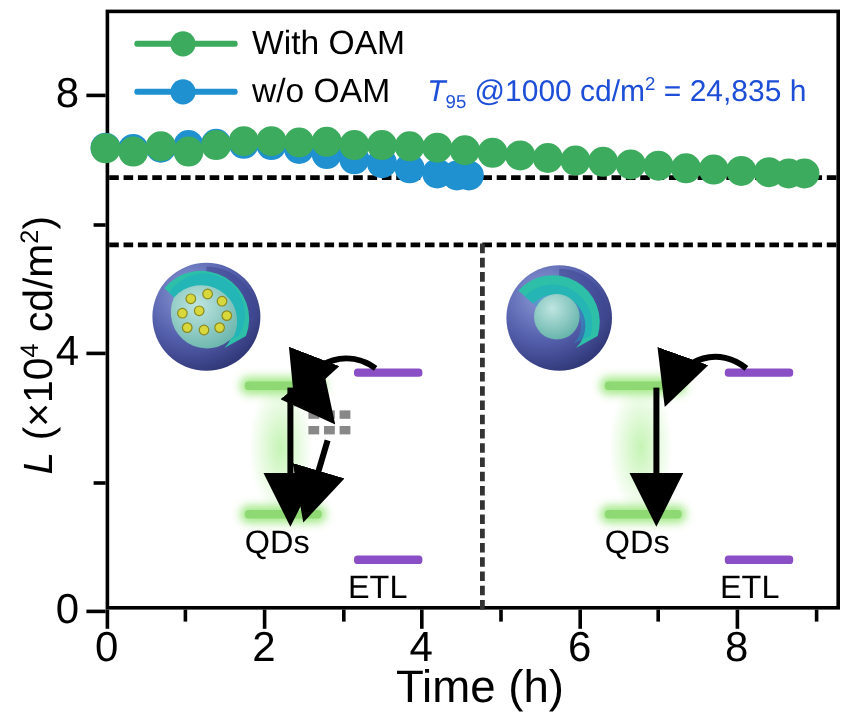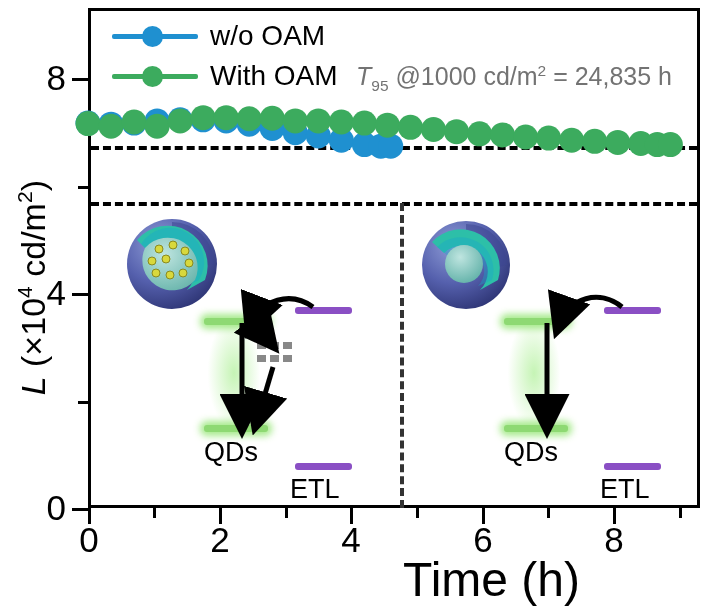--- a/index.html
+++ b/index.html
@@ -21,21 +21,21 @@
          text-align:right;width:60px;}
   .lbl-x{position:absolute;font-size:35px;line-height:35px;text-align:center;
          width:60px;top:522px;}
 
   
   .ytitle{position:absolute;left:-117px;top:268px;width:300px;
           transform:rotate(-90deg);transform-origin:center center;
           font-size:34px;text-align:center;white-space:nowrap;}
   .ytitle i{font-style:italic;}
   .xtitle{position:absolute;left:220px;top:552px;width:360px;
-          font-size:48px;text-align:right;}
+          font-size:38px;text-align:center;}
 
   sup{font-size:.62em;vertical-align:super;}
   sub{font-size:.62em;vertical-align:sub;}
 
   
   .legend{position:absolute;left:112px;top:16px;}
   .lg-row{display:flex;align-items:center;height:40px;}
   .lg-mark{position:relative;width:86px;height:20px;}
   .lg-line{position:absolute;top:8px;left:0;width:86px;height:5px;border-radius:2px;}
   .lg-dot{position:absolute;top:0px;left:30px;width:21px;height:21px;border-radius:50%;}
@@ -94,36 +94,36 @@
   <div class="lbl-x" style="left:453px;">6</div>
   <div class="lbl-x" style="left:584px;">8</div>
 
   <div class="ytitle"><i>L</i><span> (×10</span><sup>4</sup><span> cd/m</span><sup>2</sup><span>)</span></div>
 
   <div class="xtitle">Time (h)</div>
 
   <div class="legend">
     <div class="lg-row">
       <span class="lg-mark">
+        <span class="lg-line" style="background:#3cab5e;"></span>
+        <span class="lg-dot" style="background:#3cab5e;"></span>
+      </span>
+      <span class="lg-text">With OAM</span>
+    </div>
+    <div class="lg-row">
+      <span class="lg-mark">
         <span class="lg-line" style="background:#1f90d0;"></span>
         <span class="lg-dot" style="background:#1f90d0;"></span>
       </span>
       <span class="lg-text">w/o OAM</span>
     </div>
-    <div class="lg-row">
-      <span class="lg-mark">
-        <span class="lg-line" style="background:#3cab5e;"></span>
-        <span class="lg-dot" style="background:#3cab5e;"></span>
-      </span>
-      <span class="lg-text">With OAM</span>
-    </div>
   </div>
 
 
-  <div class="annot" style="top:62px;color:#737373;"><i>T</i><sub>95</sub><span> @1000 cd/m</span><sup>2</sup><span> = 24,835 h</span></div>
+  <div class="annot" style="top:62px;color:#1d4ed8;"><i>T</i><sub>95</sub><span> @1000 cd/m</span><sup>2</sup><span> = 24,835 h</span></div>
 
   <div class="href" id="ref0" style="top: 146.172px;"></div>
   <div class="href" id="ref1" style="top: 202.086px;"></div>
   <div class="vdiv" style="left:400px;top:203px;height:305px;"></div>
 
   <svg id="plot" width="712" height="606" style="position:absolute;left:0;top:0;pointer-events:none;">
       <polyline points="88,123.05376344086022 111.03225806451613,124.12903225806451 134.06451612903226,123.05376344086022 157.09677419354838,120.90322580645164 180.1290322580645,119.82795698924735 203.16129032258064,119.82795698924735 226.19354838709677,120.90322580645164 249.2258064516129,124.12903225806451 272.258064516129,128.43010752688178 295.2903225806451,132.73118279569894 318.3225806451613,135.95698924731187 341.35483870967744,140.25806451612908 364.38709677419354,144.5591397849463 380.83870967741933,146.1720430107527 390.7096774193548,146.1720430107527" fill="none" stroke="#1f90d0" stroke-width="5" stroke-linejoin="round"></polyline>
       <polyline points="88,123.5913978494624 111.03225806451613,126.2795698924732 134.06451612903226,121.97849462365593 157.09677419354838,126.2795698924732 180.1290322580645,120.90322580645164 203.16129032258064,117.67741935483878 226.19354838709677,117.67741935483878 249.2258064516129,118.75268817204301 272.258064516129,118.21505376344089 295.2903225806451,120.90322580645164 318.3225806451613,120.90322580645164 341.35483870967744,121.97849462365593 364.38709677419354,123.05376344086022 387.41935483870964,125.20430107526886 410.4516129032258,127.35483870967744 433.4838709677419,129.50537634408602 456.516129032258,131.65591397849465 479.5483870967742,133.8064516129033 502.5806451612903,134.88172043010752 525.6129032258065,137.0322580645161 548.6451612903226,138.10752688172045 571.6774193548385,140.25806451612908 594.7096774193549,141.33333333333337 617.741935483871,142.40860215053766 640.7741935483871,143.48387096774195 657.2258064516129,144.5591397849463 670.3870967741935,144.5591397849463" fill="none" stroke="#3cab5e" stroke-width="5" stroke-linejoin="round"></polyline>
       <circle cx="88" cy="123.05376344086022" r="12.5" fill="#1f90d0"></circle>
       <circle cx="111.03225806451613" cy="124.12903225806451" r="12.5" fill="#1f90d0"></circle>

